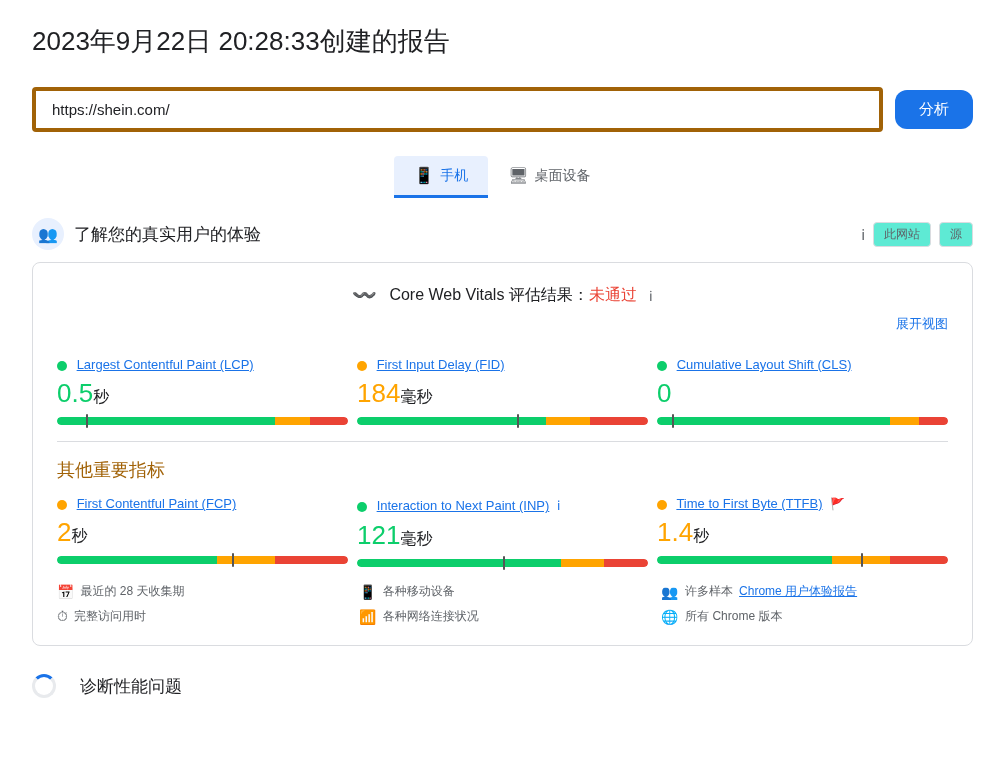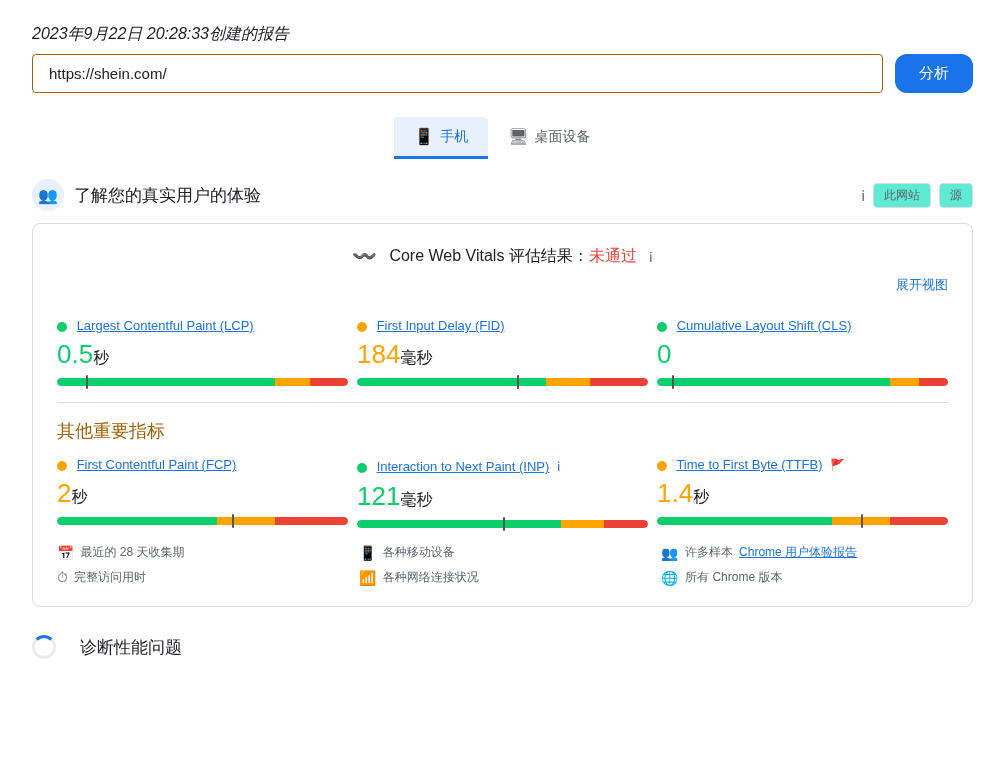--- a/index.html
+++ b/index.html
@@ -6,37 +6,36 @@
     body {
       font-family: -apple-system, BlinkMacSystemFont, 'Segoe UI', Arial, sans-serif;
       background: #fff;
       color: #202124;
       font-size: 14px;
       padding: 24px 32px;
       max-width: 1005px;
     }
 
     .page-title {
-      font-size: 16px;
+      font-size: 26px;
       font-weight: 400;
-      margin-bottom: 9px;
+      margin-bottom: 28px;
       color: #202124;
-      font-style: italic;
     }
 
     .url-bar-row {
       display: flex;
       gap: 12px;
       margin-bottom: 24px;
       align-items: center;
     }
 
     .url-input {
       flex: 1;
-      border: 1px solid #a16207;
+      border: 4px solid #a16207;
       border-radius: 4px;
       padding: 10px 16px;
       font-size: 15px;
       color: #202124;
       outline: none;
     }
 
     .analyze-btn {
       background: #1a73e8;
       color: #fff;

